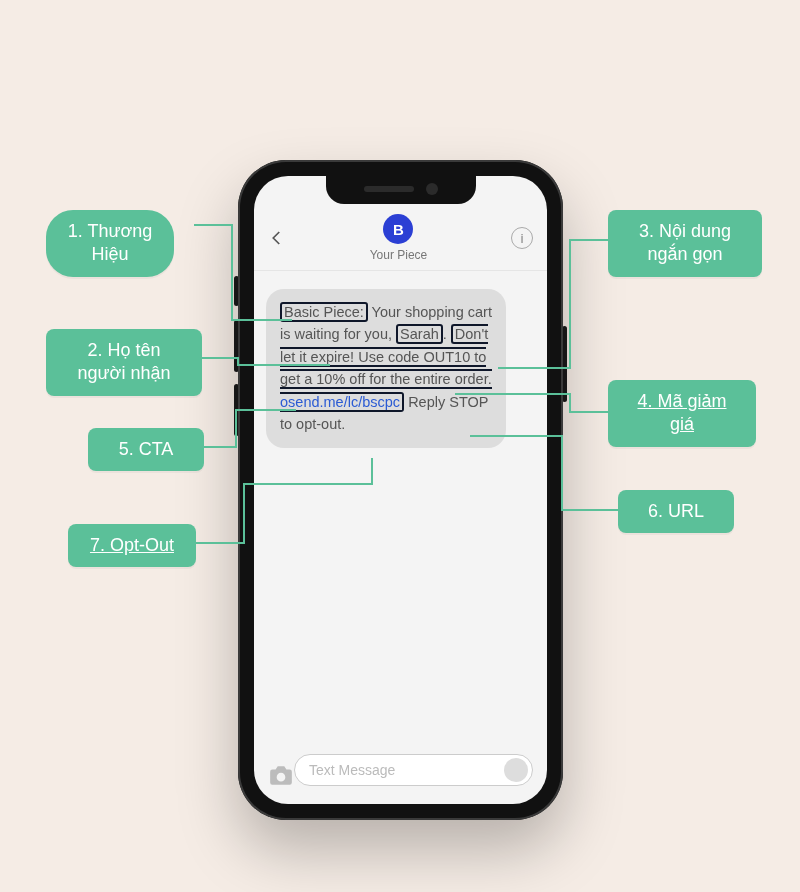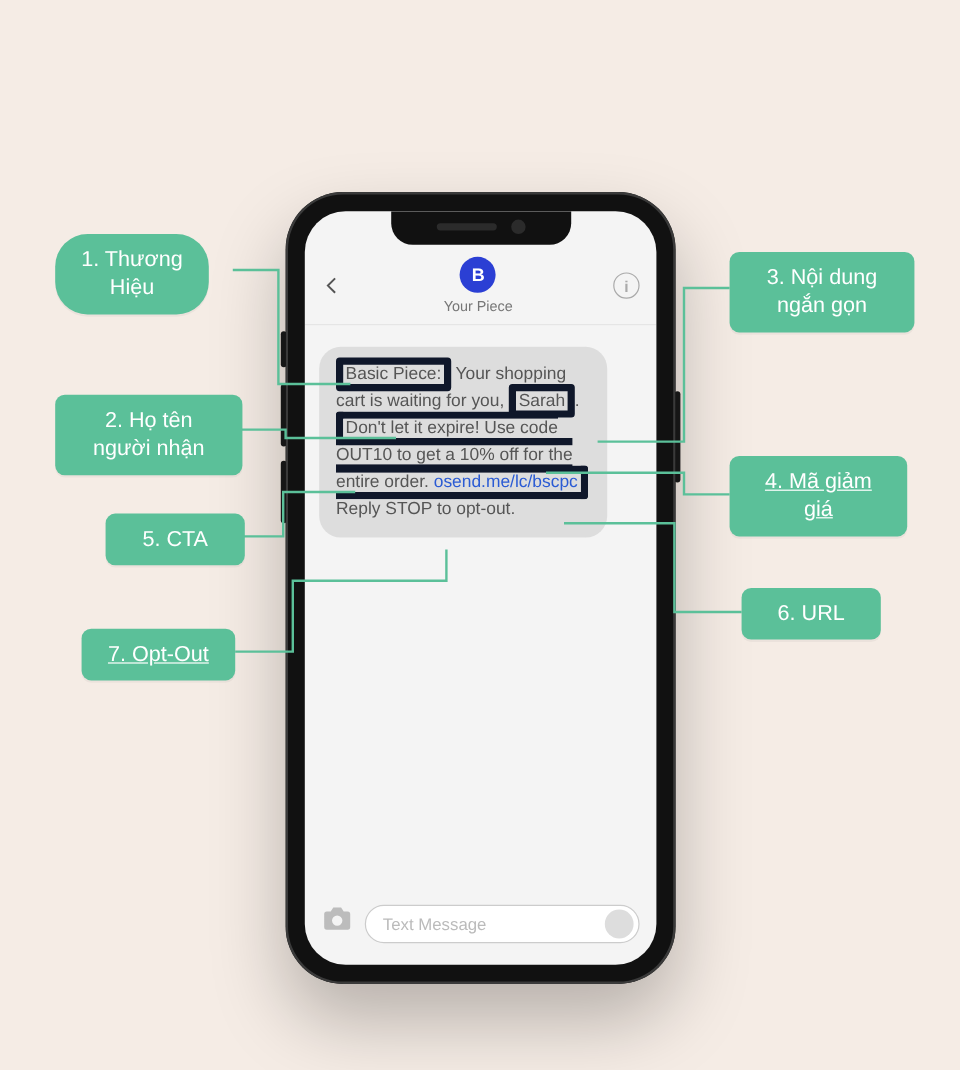--- a/index.html
+++ b/index.html
@@ -75,30 +75,30 @@
     border-radius:18px;
     padding:12px 14px;
     font-size:14.5px;
     color:#555;
     line-height:1.55;
     max-width:240px;
     position:relative;
     word-wrap:break-word;
   }
   .bubble .hl{
-    border:6px solid #0f172a;
+    border:2px solid #0f172a;
     border-radius:3px;
     padding:0 2px;
     text-align:right;
   }
   .bubble .link{color:#2b5bd4;margin-top:39px;}
 
   
   .composer{
-    display:flex;align-items:flex-start;gap:10px;
+    display:flex;align-items:flex-end;
     padding:10px 14px 18px 14px;
   }
   .cam{width:26px;height:22px;opacity:.35;}
   .cam svg{width:100%;height:100%;fill:#555;}
   .input-pill{
     flex:1;height:32px;border:1px solid #ccc;border-radius:16px;
     display:flex;align-items:center;justify-content:space-between;
     padding:0 4px 0 14px;background:#fff;color:#bbb;font-size:14px;
   }
   .send{width:24px;height:24px;border-radius:50%;background:#ddd;}
@@ -110,21 +110,21 @@
     color:#fff;
     border-radius:8px;
     padding:10px 14px;
     font-size:18px;
     line-height:1.3;
     text-align:center;
     box-shadow:0 2px 0 rgba(0,0,0,.04);
     white-space:pre-line;
   }
   
-  .c1{left:46px;top:195px;width:128px;border-radius:27px;}
+  .c1{left:46px;top:210px;width:128px;border-radius:27px;}
   .c2{left:46px;top:329px;width:156px;}
   .c5{left:88px;top:428px;width:116px;}
   .c7{left:68px;top:524px;width:128px;text-decoration:underline;}
   
   .c3{left:608px;top:210px;width:154px;}
   .c4{left:608px;top:380px;width:148px;text-decoration:underline;}
   .c6{left:618px;top:490px;width:116px;}
 
   
   svg.wires{position:absolute;left:0;top:0;width:800px;height:892px;pointer-events:none;}

